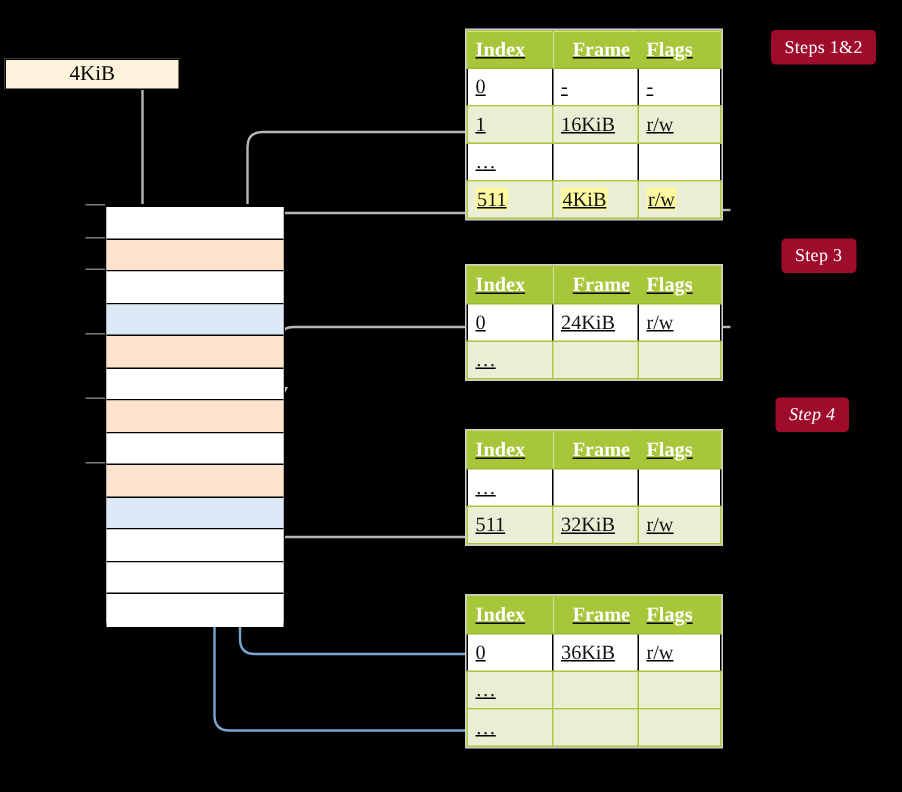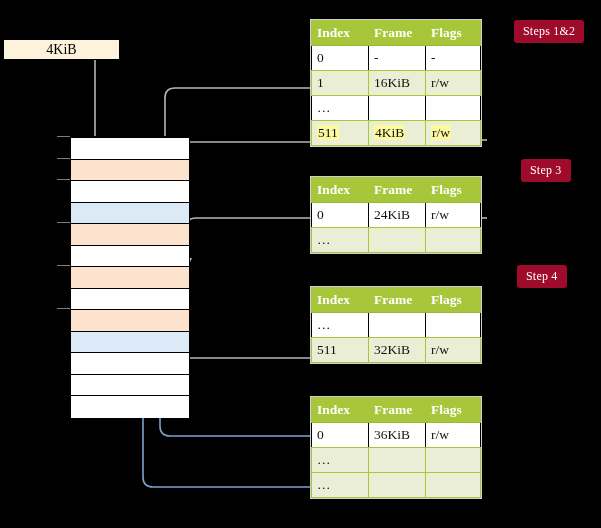--- a/index.html
+++ b/index.html
@@ -43,20 +43,21 @@
   }
 
   
   .ptable {
     position: absolute;
     border-collapse: collapse;
     border-spacing: 0;
     background: #ffffff;
     font-size: 13.5px;
     box-shadow: 0 0 0 1px #cfcfcf;
+    text-decoration: underline;
   }
   .ptable td, .ptable th {
     border: 1px solid #a7c639;
     padding: 2px 5px 3px 5px;
     height: 25px;
     text-align: left;
     vertical-align: middle;
     color: #111;
     font-weight: normal;
     white-space: nowrap;
@@ -66,21 +67,21 @@
     background: #a7c639;
     color: #ffffff;
     font-weight: bold;
     border-color: #a7c639;
     border-bottom: 1px solid #99b832;
   }
   .ptable td.c-index { width: 57px; }
   .ptable td.c-frame { width: 57px; }
   .ptable td.c-flags { width: 55px; }
   .ptable th.c-index { width: 57px; }
-  .ptable th.c-frame { width: 57px; }
+  .ptable th.c-frame { width: 57px; text-align: right; }
   .ptable th.c-flags { width: 55px; }
   tr.row-white td { background: #ffffff; border-left-color:#000; border-right-color:#000; }
   tr.row-tint  td { background: #e9eed4; }
   td.hl > span.hltext { background: #fcf9a0; padding: 0 1px; }
 
   
   #memcol {
     position: absolute;
     left: 70px; top: 136px;
     width: 120px; height: 280px;
@@ -162,21 +163,21 @@
   <div class="kib-box" style="left:3px; top:39px; width:117px;">
     <span>4KiB</span>
   </div>
 
   <div class="step-badge" style="left:514px; top:20px;">
     <span>Steps 1&amp;2</span>
   </div>
   <div class="step-badge" style="left:521px; top:159px;">
     <span>Step 3</span>
   </div>
-  <div class="step-badge" style="left:517px; top:265px;">
+  <div class="step-badge" style="left:517px; top:265px;font-style:italic;">
     <span>Step 4</span>
   </div>
 
   <div id="memcol">
       <div class="memrow plain" style="top: 0px; height: 21.5385px;"></div>
       <div class="memrow peach" style="top: 21.5385px; height: 21.5385px;"></div>
       <div class="memrow plain" style="top: 43.0769px; height: 21.5385px;"></div>
       <div class="memrow blue" style="top: 64.6154px; height: 21.5385px;"></div>
       <div class="memrow peach" style="top: 86.1538px; height: 21.5385px;"></div>
       <div class="memrow plain" style="top: 107.692px; height: 21.5385px;"></div>

